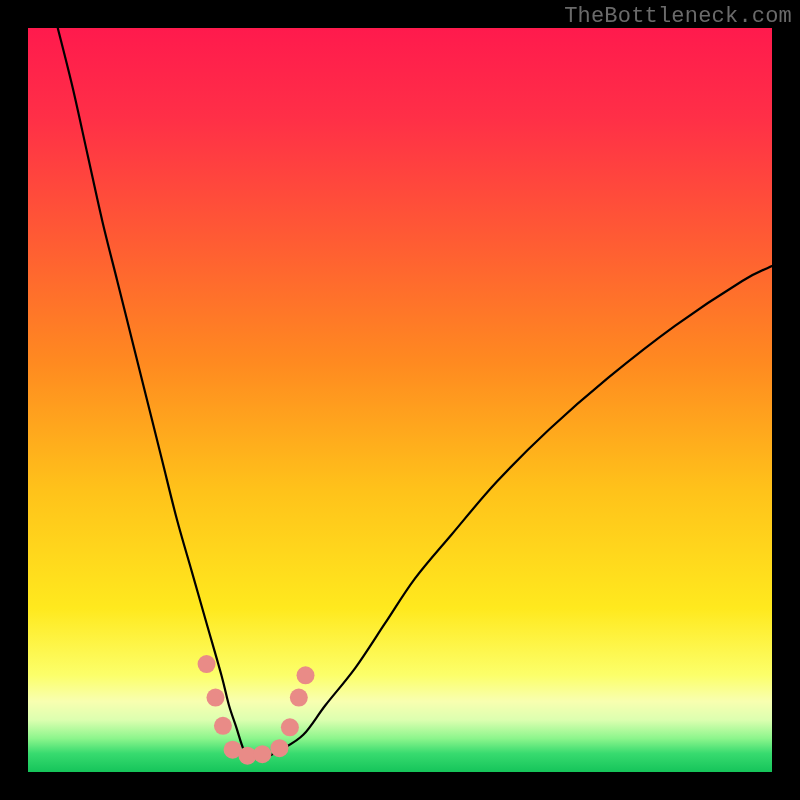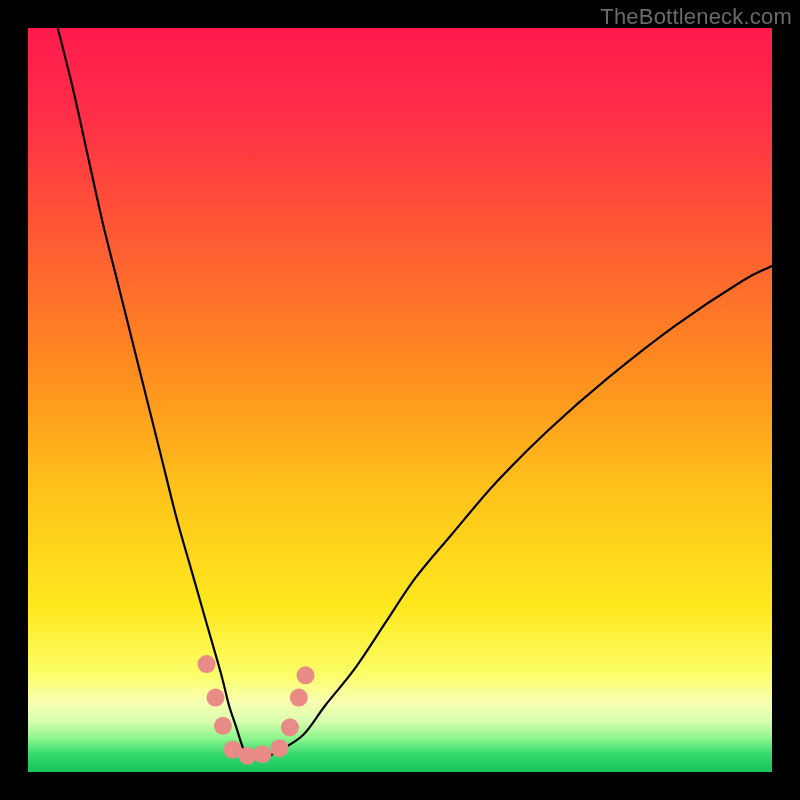--- a/index.html
+++ b/index.html
@@ -31,20 +31,21 @@
   }
   .watermark {
     position: absolute;
     top: 4px;
     right: 8px;
     color: #6a6a6a;
     font-size: 22px;
     font-weight: 500;
     letter-spacing: 0.2px;
     user-select: none;
+    font-family: Liberation Mono, monospace;
   }
   svg.curve {
     position: absolute;
     left: 0; top: 0;
     width: 744px; height: 744px;
   }
 </style>
 </head>
 <body>
 

